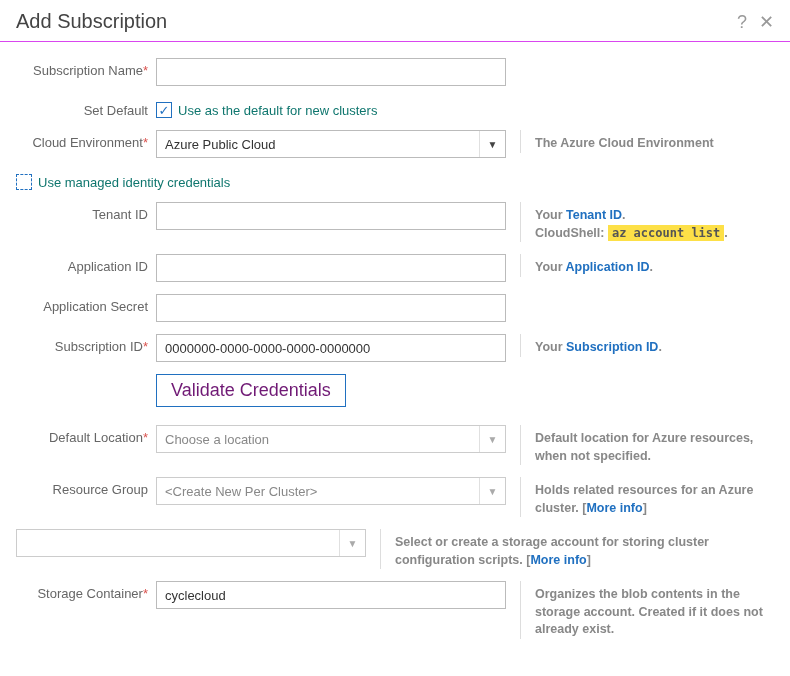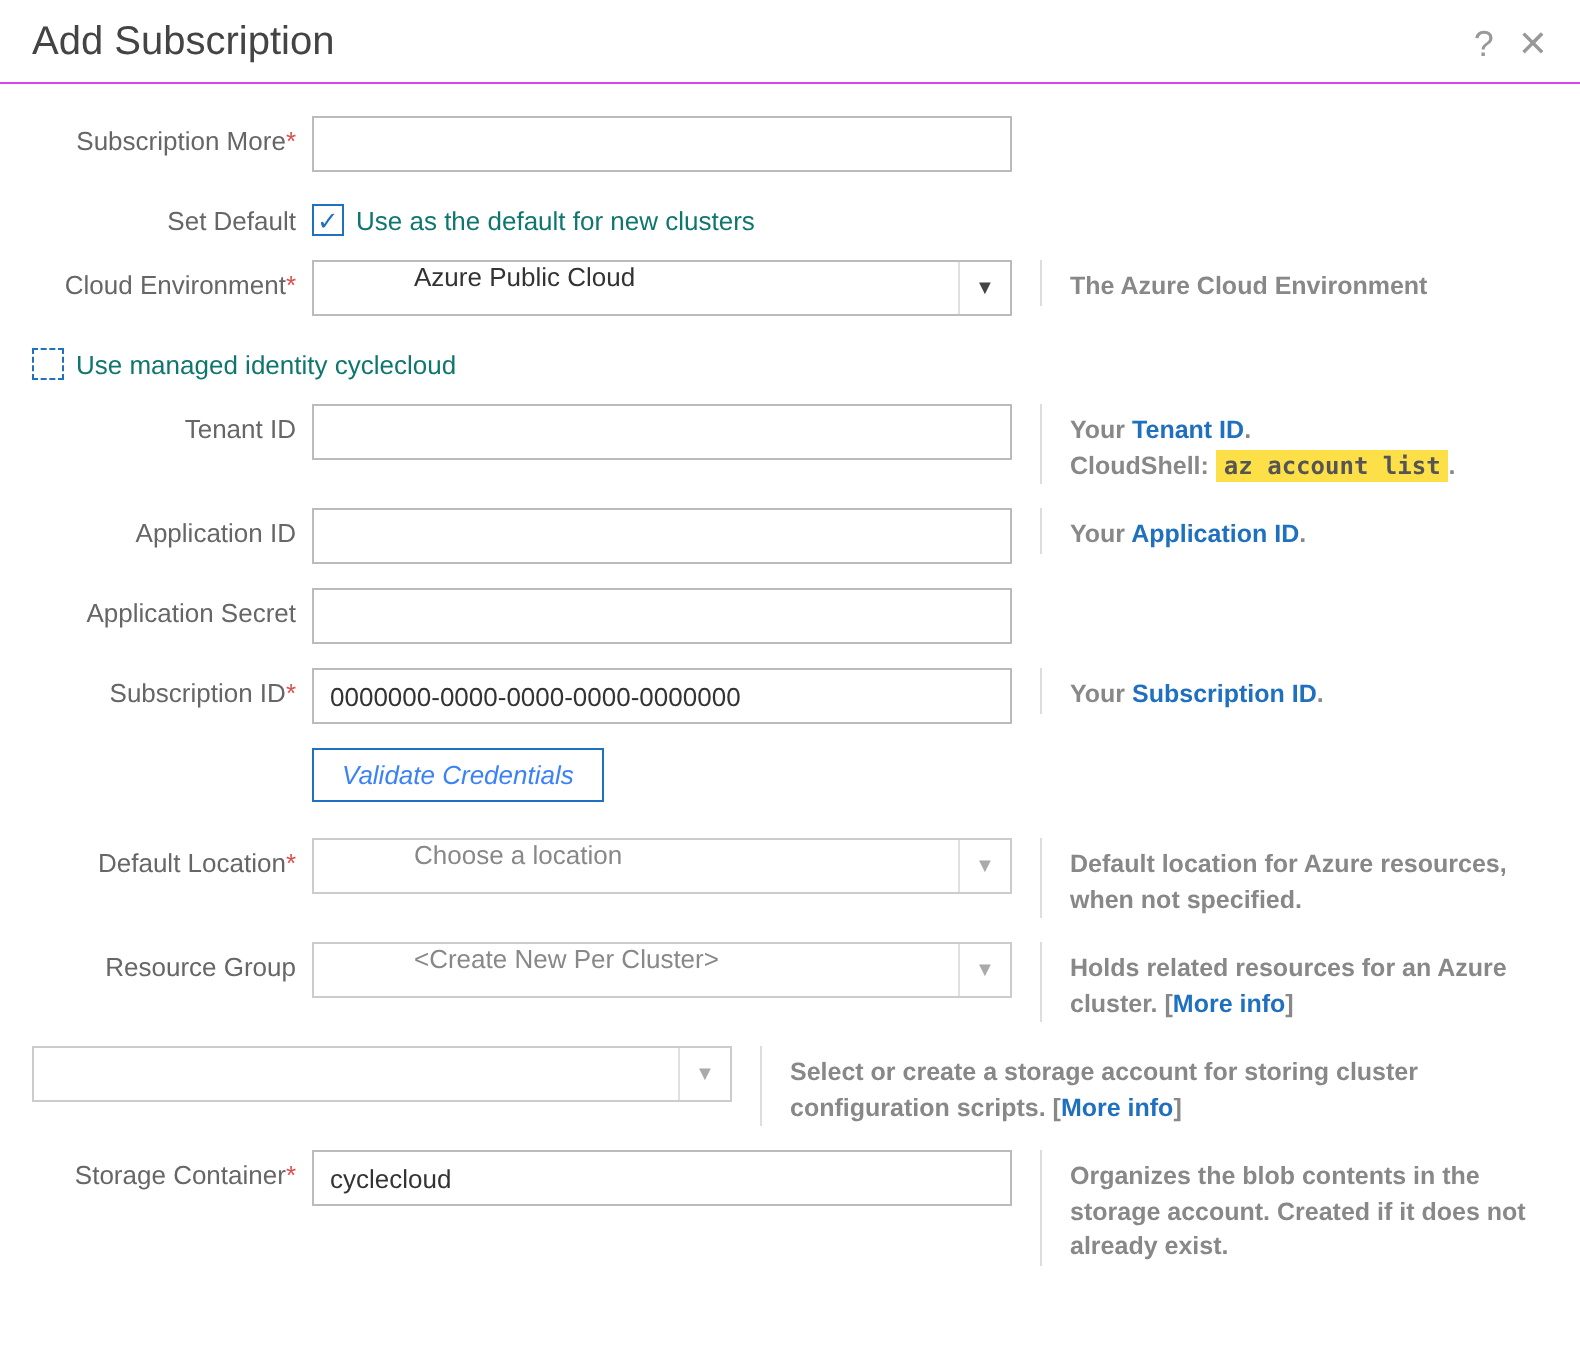--- a/index.html
+++ b/index.html
@@ -84,22 +84,22 @@
       border: 1px solid #bbb;
       padding: 4px 8px;
       font-size: 13px;
       color: #333;
     }
     .select-wrap {
       width: 100%;
       height: 28px;
       border: 1px solid #bbb;
       display: flex;
+      align-items: center;
       position: relative;
-      padding-left: 42px;
     }
     .select-wrap.disabled {
       border-color: #ccc;
     }
     .select-value {
       flex: 1;
       padding: 0 8px;
       color: #333;
     }
     .select-value.placeholder { color: #888; }
@@ -134,25 +134,24 @@
     .checkbox-box.dotted {
       border: 1px dashed #2070c0;
       color: transparent;
     }
     .checkbox-label {
       color: #0f766e;
     }
     .btn {
       border: 1px solid #2070c0;
       background: #fff;
-      color: #3b82f6;
+      color: #701a75;
       padding: 5px 14px;
-      font-size: 13px;
+      font-size: 18px;
       cursor: pointer;
-      font-style: italic;
     }
     code.mono {
       font-family: Consolas, monospace;
       background: #fde047;
       padding: 1px 4px;
       font-size: 12px;
       color: #555;
     }
     .spacer-row { height: 6px; }
   </style>
@@ -165,21 +164,21 @@
     <div class="dialog-title">Add Subscription</div>
     <div class="header-icons">
       <span class="icon-btn">?</span>
       <span class="icon-btn">✕</span>
     </div>
   </div>
 
   <div class="form-body">
 
     <div class="form-row">
-      <div class="form-label"><span>Subscription More</span><span class="req">*</span></div>
+      <div class="form-label"><span>Subscription Name</span><span class="req">*</span></div>
       <div class="form-control-wrap">
         <input type="text" class="text-input" value="" style="">
       </div>
     </div>
 
     <div class="form-row">
       <div class="form-label">Set Default</div>
       <div class="form-control-wrap">
         <div class="checkbox-wrap">
           <span class="checkbox-box">✓</span>
@@ -196,21 +195,21 @@
           <span class="select-caret">▼</span>
         </div>
       </div>
       <div class="form-help">The Azure Cloud Environment</div>
     </div>
 
     <div class="form-row">
       <div class="form-control-wrap">
         <div class="checkbox-wrap">
           <span class="checkbox-box dotted">✓</span>
-          <span class="checkbox-label">Use managed identity cyclecloud</span>
+          <span class="checkbox-label">Use managed identity credentials</span>
         </div>
       </div>
     </div>
 
     <div class="form-row">
       <div class="form-label">Tenant ID</div>
       <div class="form-control-wrap">
         <input type="text" class="text-input" value="" style="">
       </div>
       <div class="form-help">

